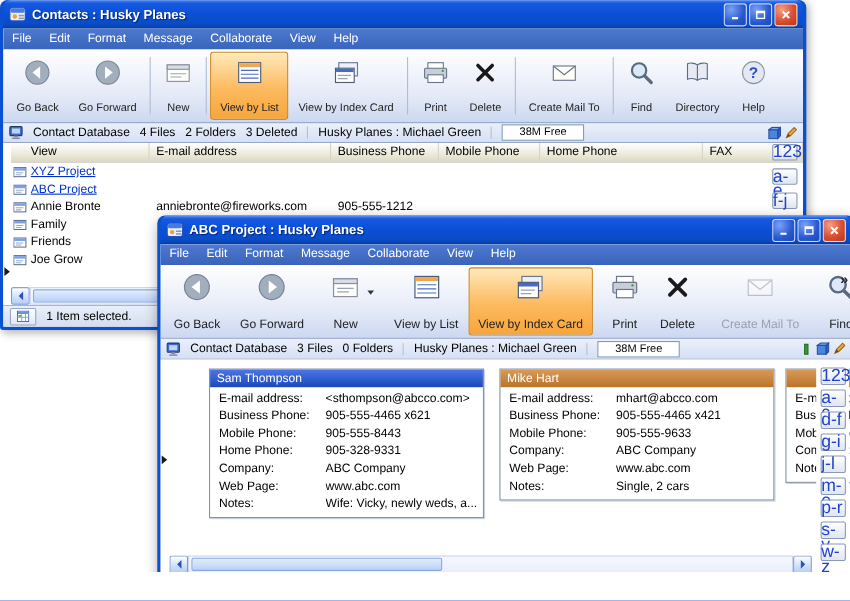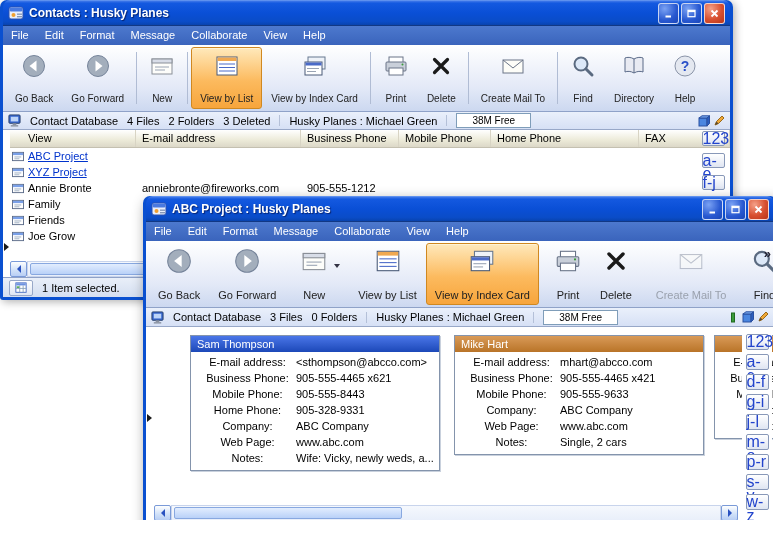--- a/index.html
+++ b/index.html
@@ -60,21 +60,21 @@
   .alpha2 .abtn{height:16px;line-height:14px;}
   
   .cards{flex:1;position:relative;overflow:hidden;background:#fff;min-height:0;}
   .card{position:absolute;top:8px;width:250px;background:#fff;border:1px solid #8494ac;box-shadow:1px 1px 0 #c9d1dd;box-sizing:border-box;margin-left:14px;}
   .c1{left:22px;} .c2{left:286px;} .c3{left:546px;}
   .card-header{height:16px;line-height:16px;font-size:11px;color:#fff;padding-left:6px;white-space:nowrap;overflow:hidden;}
   .card-header.sel{background:linear-gradient(#4a76e8,#1c48b8);}
   .card-header.unsel{background:linear-gradient(#d99a58,#b97428);}
   .card-body{padding:2px 0 4px;}
   .crow{display:flex;height:16px;font-size:11px;line-height:16px;white-space:nowrap;overflow:hidden;}
-  .clabel{flex:0 0 97px;padding-left:8px;text-align:center;}
+  .clabel{flex:0 0 97px;padding-left:8px;}
   .cvalue{overflow:hidden;}
   
   .hscroll{height:16px;flex:0 0 16px;display:flex;align-items:stretch;background:#fff;}
   .hscroll.w2{margin-right:36px;}
   .sbtn{width:17px;box-sizing:border-box;background:linear-gradient(#fdfefe,#cfe0f8 60%,#b8cef4);border:1px solid #7a9ad8;border-radius:2px;display:flex;align-items:center;justify-content:center;}
   .arrl{width:0;height:0;border-right:4px solid #2a52c0;border-top:4px solid transparent;border-bottom:4px solid transparent;}
   .arrr{width:0;height:0;border-left:4px solid #2a52c0;border-top:4px solid transparent;border-bottom:4px solid transparent;}
   .strack{flex:1;position:relative;background:linear-gradient(#f5f8fd,#e9effa);border:1px solid #c8d4ec;box-sizing:border-box;margin:0;}
   .sthumb{position:absolute;top:1px;bottom:1px;left:2px;background:linear-gradient(#e2edfe,#b9d1f8);border:1px solid #88a8e0;border-radius:2px;box-sizing:border-box;}
   .th1{width:210px;} .th2{width:228px;}
@@ -335,29 +335,29 @@
             <span class="hcell">Mobile Phone</span>
             <span class="hcell">Home Phone</span>
             <span class="hcell">FAX</span>
           </div>
           <div class="rowsarea">
             <div class="lrow">
               <span class="ncell">
                   <svg class="rowicon">
                     <use href="#i-rowcard"></use>
                   </svg>
-                  <span class="link">ABC Project</span>
+                  <span class="link">XYZ Project</span>
                 </span>
             </div>
             <div class="lrow">
               <span class="ncell">
                   <svg class="rowicon">
                     <use href="#i-rowcard"></use>
                   </svg>
-                  <span class="link">XYZ Project</span>
+                  <span class="link">ABC Project</span>
                 </span>
             </div>
             <div class="lrow">
               <span class="ncell">
                   <svg class="rowicon">
                     <use href="#i-rowcard"></use>
                   </svg>
                   <span>Annie Bronte</span>
                 </span>
               <span class="cell">anniebronte@fireworks.com</span>

